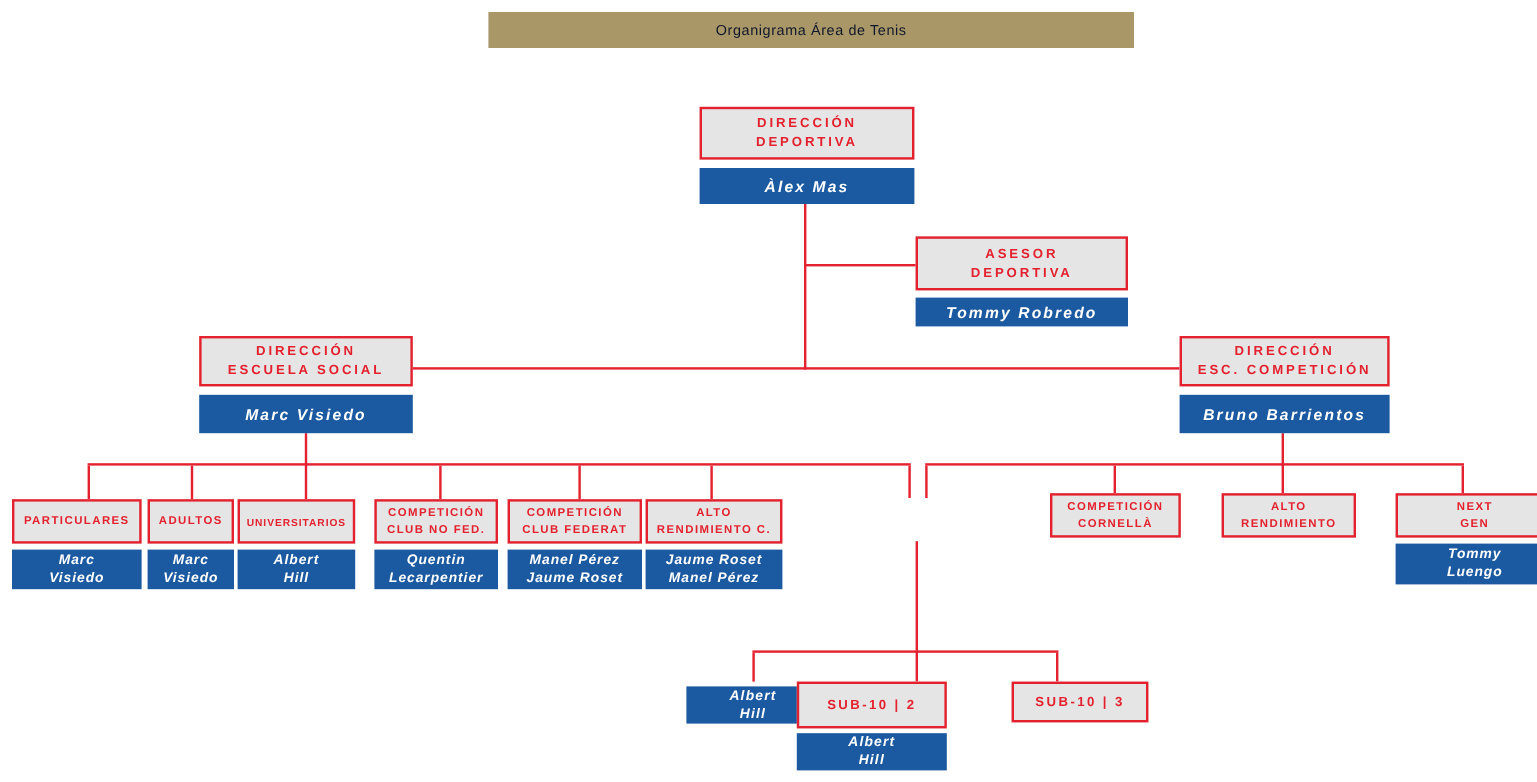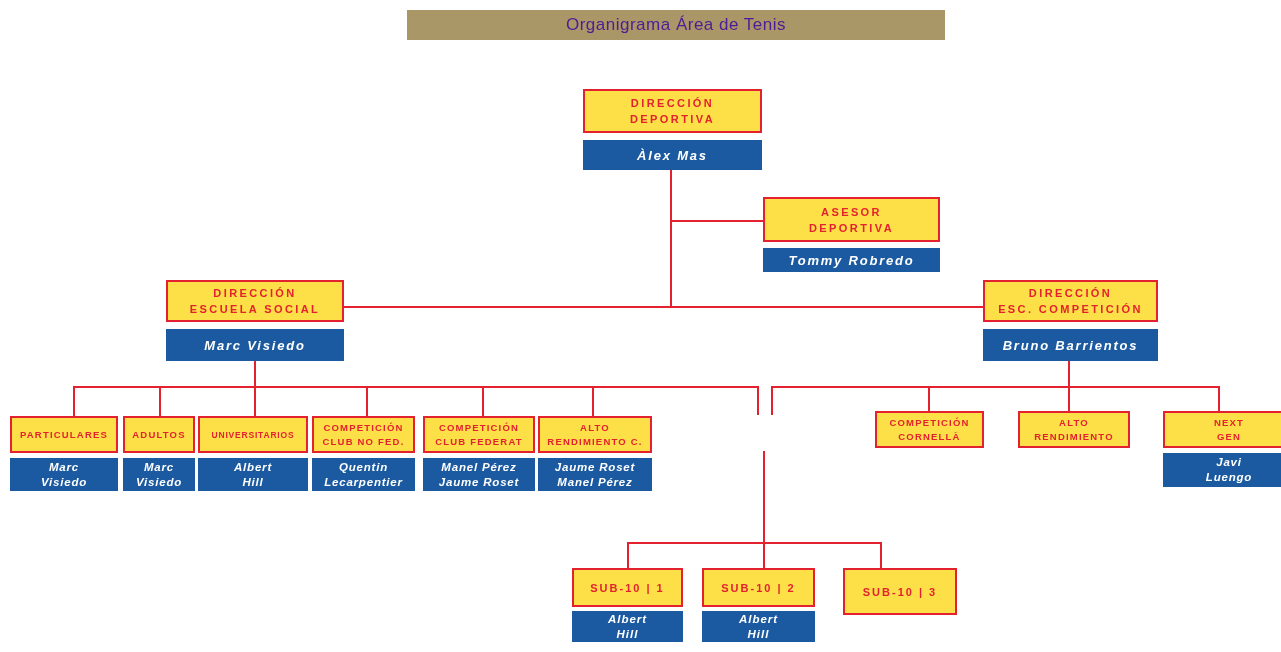--- a/index.html
+++ b/index.html
@@ -2,26 +2,26 @@
 <html><head>
 <meta charset="utf-8">
 <style>
   html,body{margin:0;padding:0;background:#ffffff;}
   #canvas{
     position:relative;width:1281px;height:652px;background:#ffffff;
     font-family:"Liberation Sans", sans-serif;overflow:hidden;
   }
   .titlebar{
     position:absolute;left:407px;top:10px;width:538px;height:30px;
-    background:#aa9768;color:#4c1d95;display:flex;align-items:center;justify-content:center;
-    font-size:17px;letter-spacing:.5px;
+    background:#aa9768;color:#0f172a;display:flex;align-items:center;justify-content:center;
+    font-size:12px;letter-spacing:.5px;
   }
   .node{position:absolute;z-index:2;}
   .rbox{
-    box-sizing:border-box;background:#fde047;border:2px solid #e4212e;
+    box-sizing:border-box;background:#e5e5e5;border:2px solid #e4212e;
     display:flex;align-items:center;justify-content:center;width:100%;
   }
   .nbox{
     box-sizing:border-box;background:#1b5aa0;width:100%;
     display:flex;align-items:center;justify-content:center;
   }
   .role{
     color:#e4212e;font-weight:bold;text-align:center;white-space:pre-line;
     font-size:11px;letter-spacing:2.4px;line-height:16px;
   }
@@ -119,21 +119,21 @@
   <div class="node small" style="left:123px;top:416px;width:72px">
     <div class="rbox" style="height:37px">
       <div class="role">ADULTOS</div>
     </div>
     <div class="nbox" style="height:33px;margin-top:5px">
       <div class="name">Marc
 Visiedo</div>
     </div>
   </div>
 
-  <div class="node small tight" style="left:198px;top:416px;width:110px">
+  <div class="node small tight" style="left:198px;top:416px;width:98px">
     <div class="rbox" style="height:37px">
       <div class="role">UNIVERSITARIOS</div>
     </div>
     <div class="nbox" style="height:33px;margin-top:5px">
       <div class="name">Albert
 Hill</div>
     </div>
   </div>
 
   <div class="node small" style="left:312px;top:416px;width:103px">
@@ -183,44 +183,41 @@
 RENDIMIENTO</div>
     </div>
   </div>
 
   <div class="node small" style="left:1163px;top:411px;width:132px">
     <div class="rbox" style="height:37px">
       <div class="role">NEXT
 GEN</div>
     </div>
     <div class="nbox" style="height:34px;margin-top:5px">
-      <div class="name">Javi
+      <div class="name">Tommy
 Luengo</div>
     </div>
   </div>
 
   <div class="node lvl5" style="left:572px;top:568px;width:111px">
-    <div class="rbox" style="height:39px">
-      <div class="role">SUB-10 | 1</div>
-    </div>
     <div class="nbox" style="height:31px;margin-top:4px">
       <div class="name">Albert
 Hill</div>
     </div>
   </div>
 
-  <div class="node lvl5" style="left:702px;top:568px;width:113px">
+  <div class="node lvl5" style="left:664px;top:568px;width:125px">
     <div class="rbox" style="height:39px">
       <div class="role">SUB-10 | 2</div>
     </div>
     <div class="nbox" style="height:31px;margin-top:4px">
       <div class="name">Albert
 Hill</div>
     </div>
   </div>
 
   <div class="node lvl5" style="left:843px;top:568px;width:114px">
-    <div class="rbox" style="height:47px">
+    <div class="rbox" style="height:34px">
       <div class="role">SUB-10 | 3</div>
     </div>
   </div>
 
 </div>
 
 </body></html>

